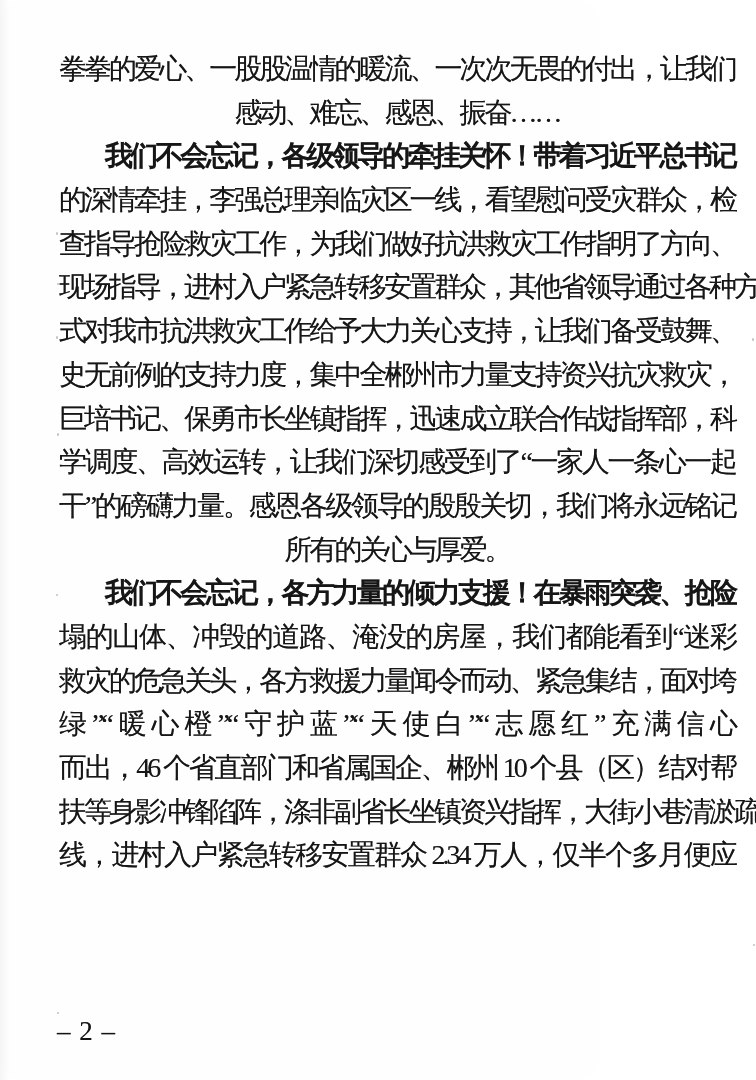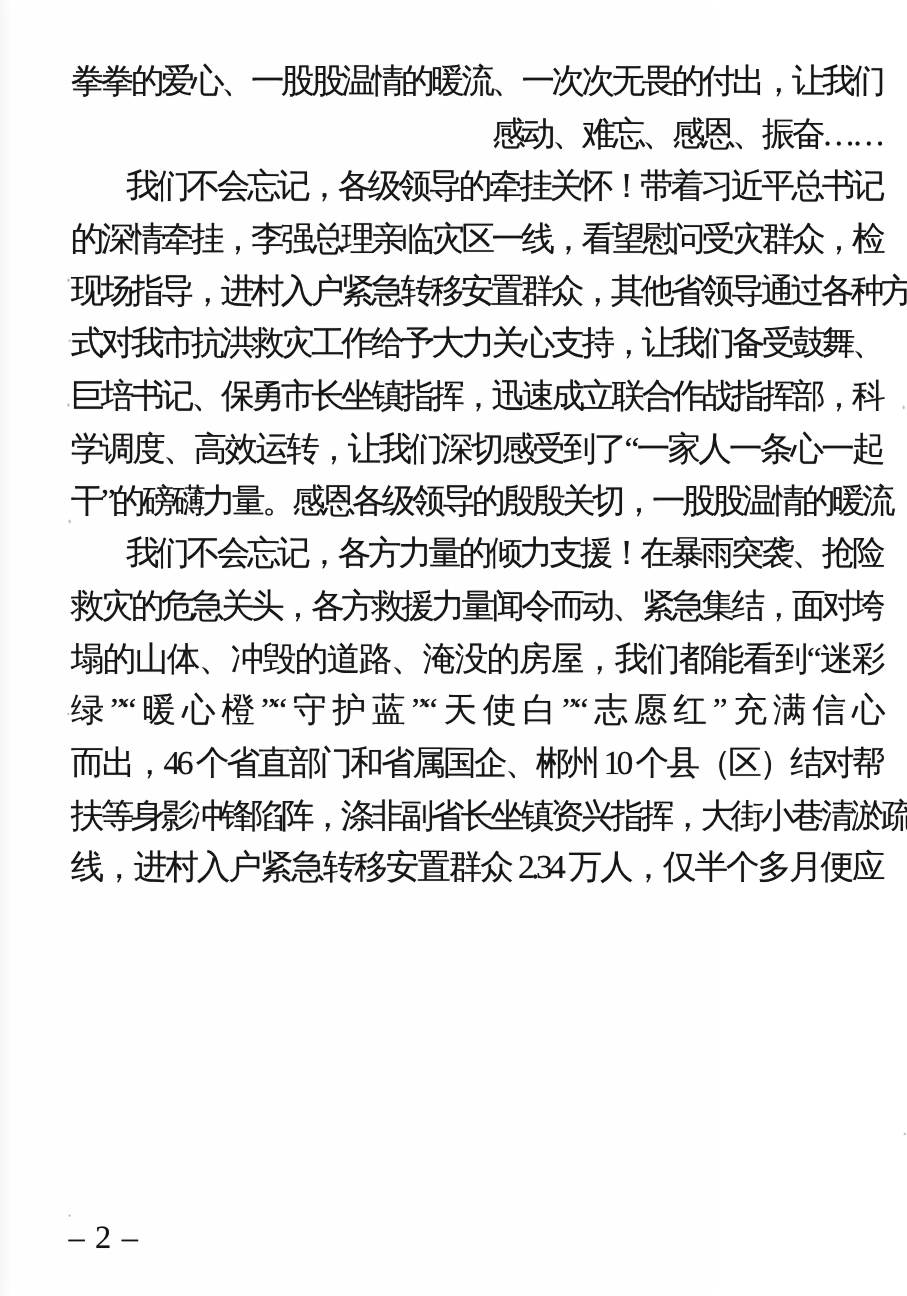--- a/index.html
+++ b/index.html
@@ -36,28 +36,29 @@
     color: #161616;
     font-size: 28px;
     font-weight: 400;
     text-shadow: 0 0 0.6px rgba(20,20,20,0.55);
   }
   .line {
     height: 43.7px;
     line-height: 43.7px;
     letter-spacing: -3px;
     white-space: nowrap;
-    text-align: right;
+    text-align: center;
   }
   .line.full {
     text-align: justify;
     text-align-last: justify;
   }
   .line.indent {
     text-indent: 46px;
+    font-weight: bold;
   }
   .footer-pagenum {
     position: absolute;
     left: 57px;
     top: 1016px;
     height: 30px;
     line-height: 30px;
     font-size: 27px;
     color: #131313;
     letter-spacing: 1px;
@@ -74,28 +75,31 @@
 <body>
 
 <div class="page">
   <div class="edge-shade"></div>
 
   <div class="text-block">
       <div class="line full">拳拳的爱心、一股股温情的暖流、一次次无畏的付出，让我们</div>
       <div class="line">感动、难忘、感恩、振奋……</div>
       <div class="line indent full">我们不会忘记，各级领导的牵挂关怀！带着习近平总书记</div>
       <div class="line full">的深情牵挂，李强总理亲临灾区一线，看望慰问受灾群众，检</div>
+      <div class="line full">查指导抢险救灾工作，为我们做好抗洪救灾工作指明了方向、</div>
       <div class="line full">现场指导，进村入户紧急转移安置群众，其他省领导通过各种方</div>
       <div class="line full">式对我市抗洪救灾工作给予大力关心支持，让我们备受鼓舞、</div>
+      <div class="line full">史无前例的支持力度，集中全郴州市力量支持资兴抗灾救灾，</div>
       <div class="line full">巨培书记、保勇市长坐镇指挥，迅速成立联合作战指挥部，科</div>
       <div class="line full">学调度、高效运转，让我们深切感受到了“一家人一条心一起</div>
-      <div class="line full">干”的磅礴力量。感恩各级领导的殷殷关切，一股股温情的暖流</div>
+      <div class="line full">干”的磅礴力量。感恩各级领导的殷殷关切，我们将永远铭记</div>
+      <div class="line">所有的关心与厚爱。</div>
       <div class="line indent full">我们不会忘记，各方力量的倾力支援！在暴雨突袭、抢险</div>
+      <div class="line full">塌的山体、冲毁的道路、淹没的房屋，我们都能看到“迷彩</div>
       <div class="line full">救灾的危急关头，各方救援力量闻令而动、紧急集结，面对垮</div>
-      <div class="line full">塌的山体、冲毁的道路、淹没的房屋，我们都能看到“迷彩</div>
       <div class="line full">绿”“暖心橙”“守护蓝”“天使白”“志愿红”充满信心</div>
       <div class="line full">而出，46 个省直部门和省属国企、郴州 10 个县（区）结对帮</div>
       <div class="line full">扶等身影冲锋陷阵，涤非副省长坐镇资兴指挥，大街小巷清淤疏</div>
       <div class="line full">线，进村入户紧急转移安置群众 2.34 万人，仅半个多月便应</div>
     </div>
 
   <div class="footer-pagenum">– 2 –</div>
 
   <div class="speck" style="left:56px; top:232px; width:2px; height:3px;"></div>
   <div class="speck" style="left:57px; top:283px; width:2px; height:2px;"></div>

